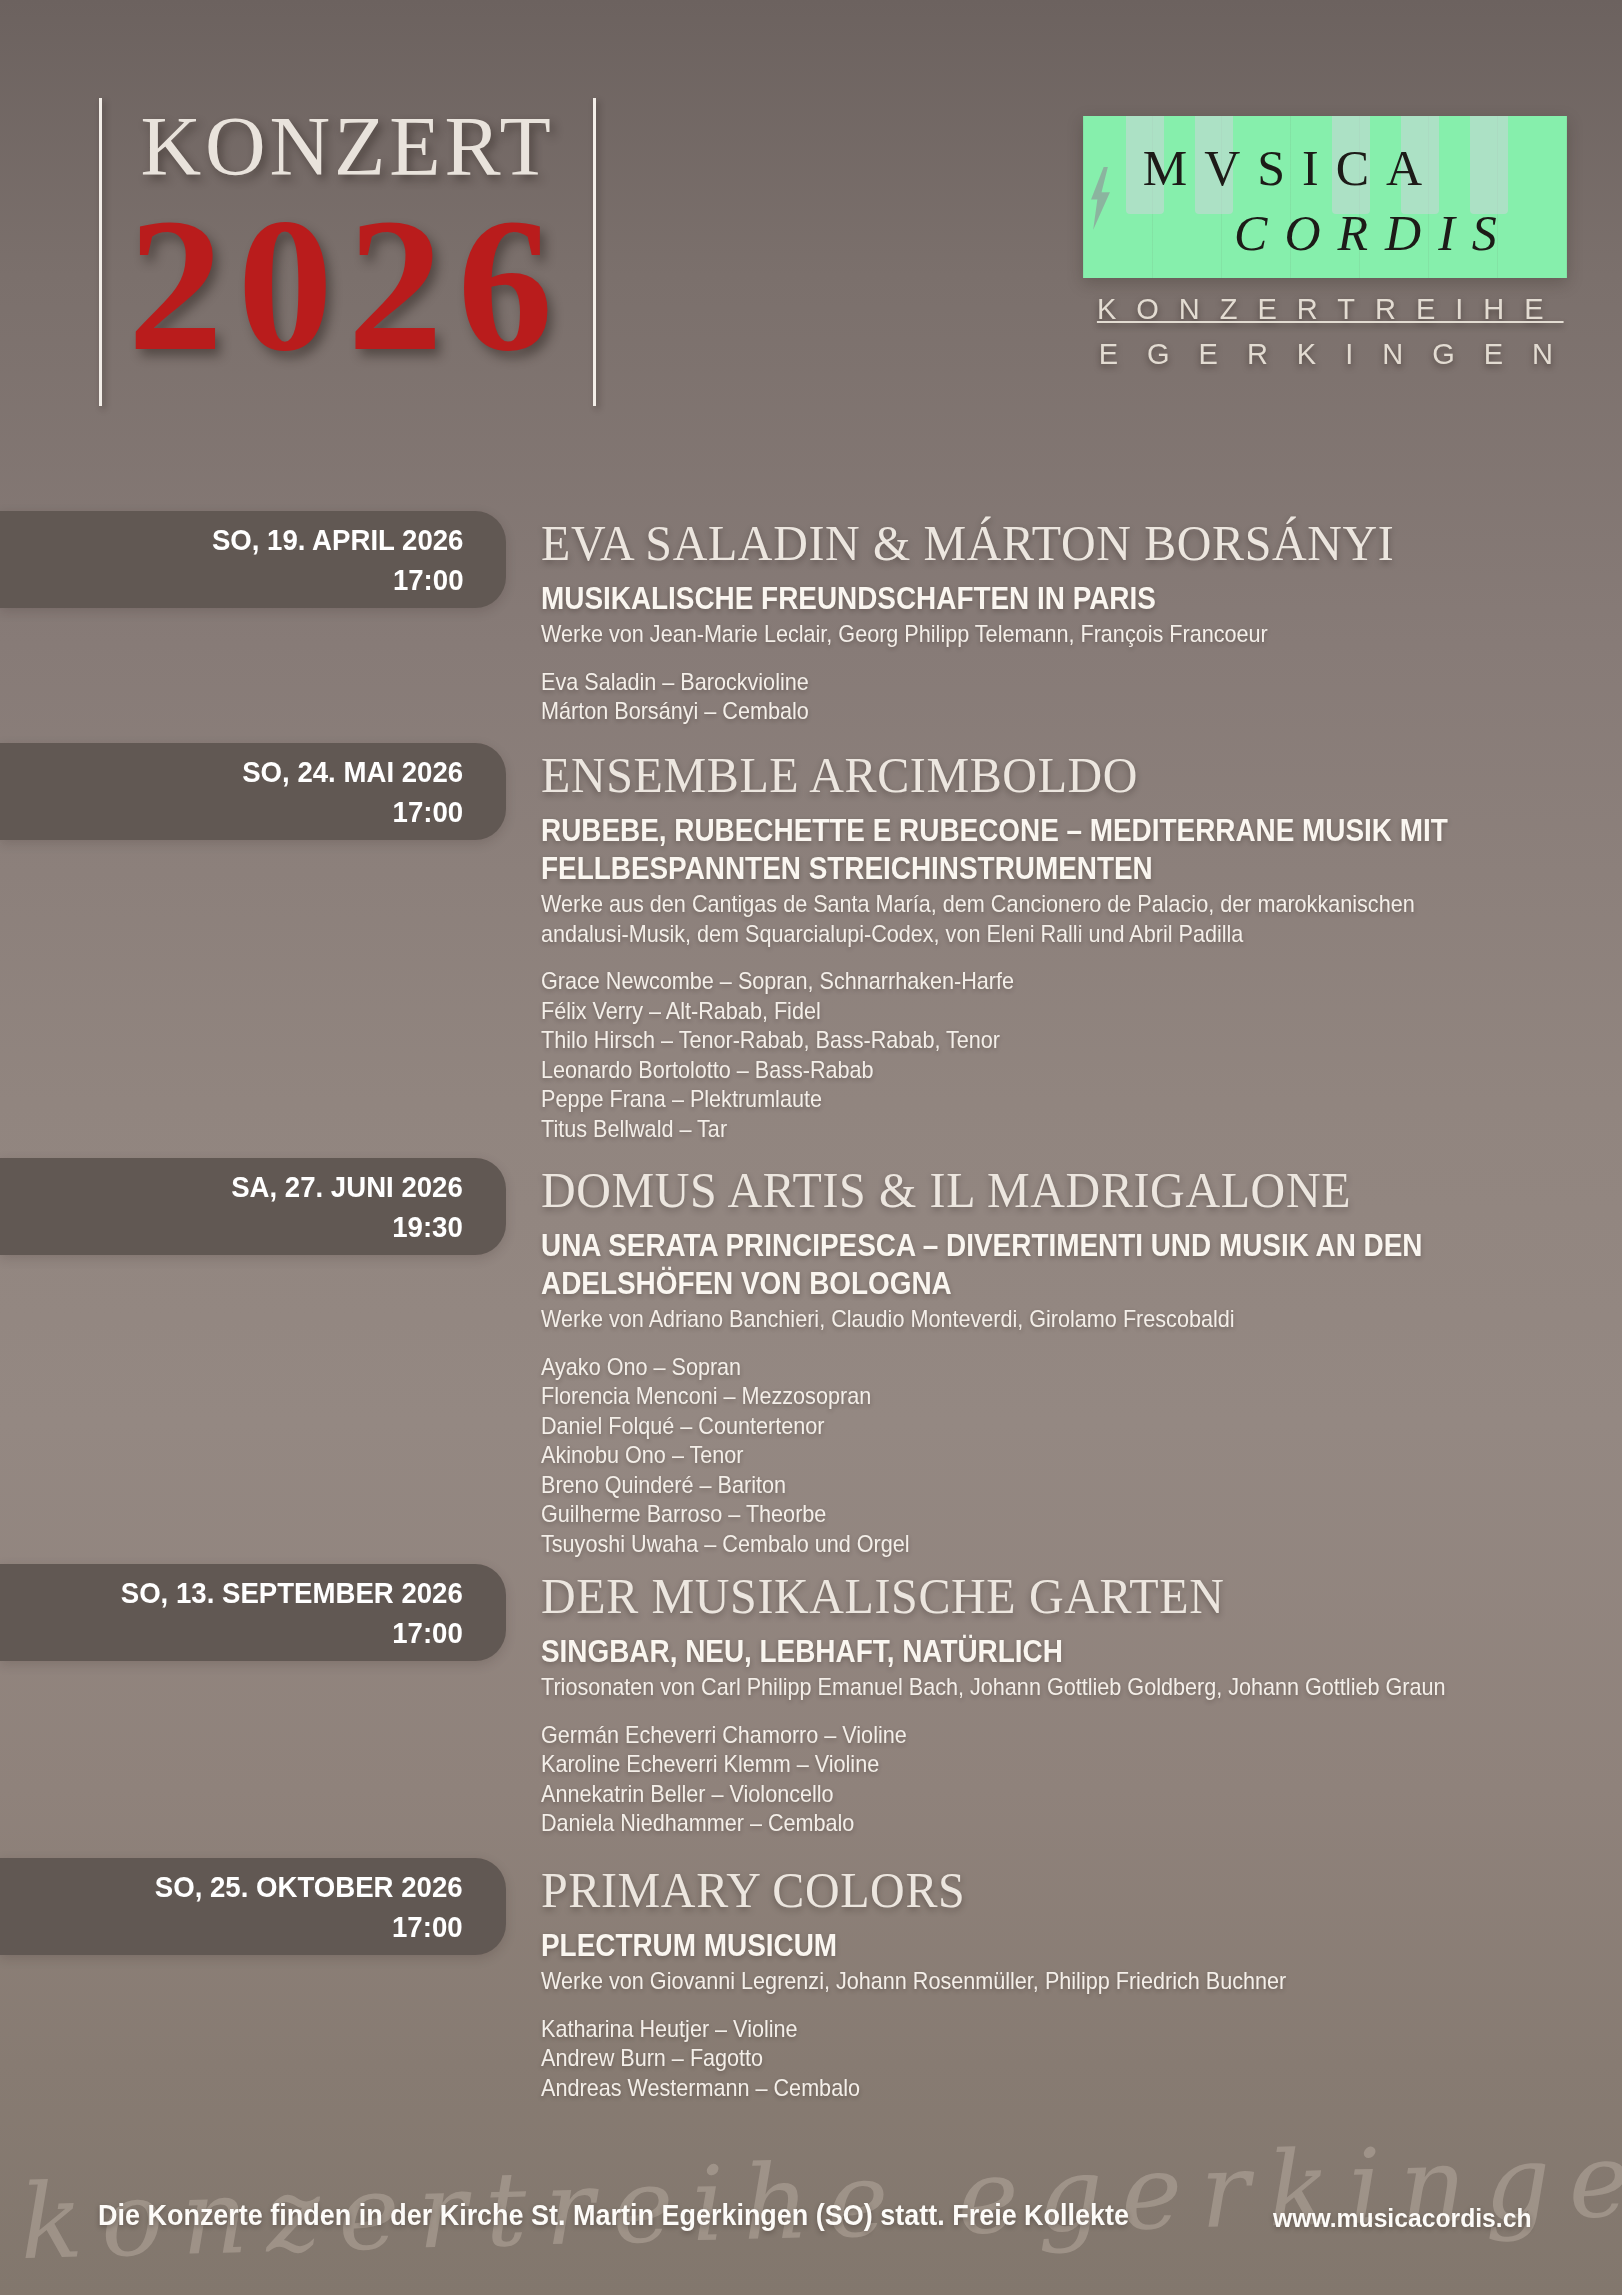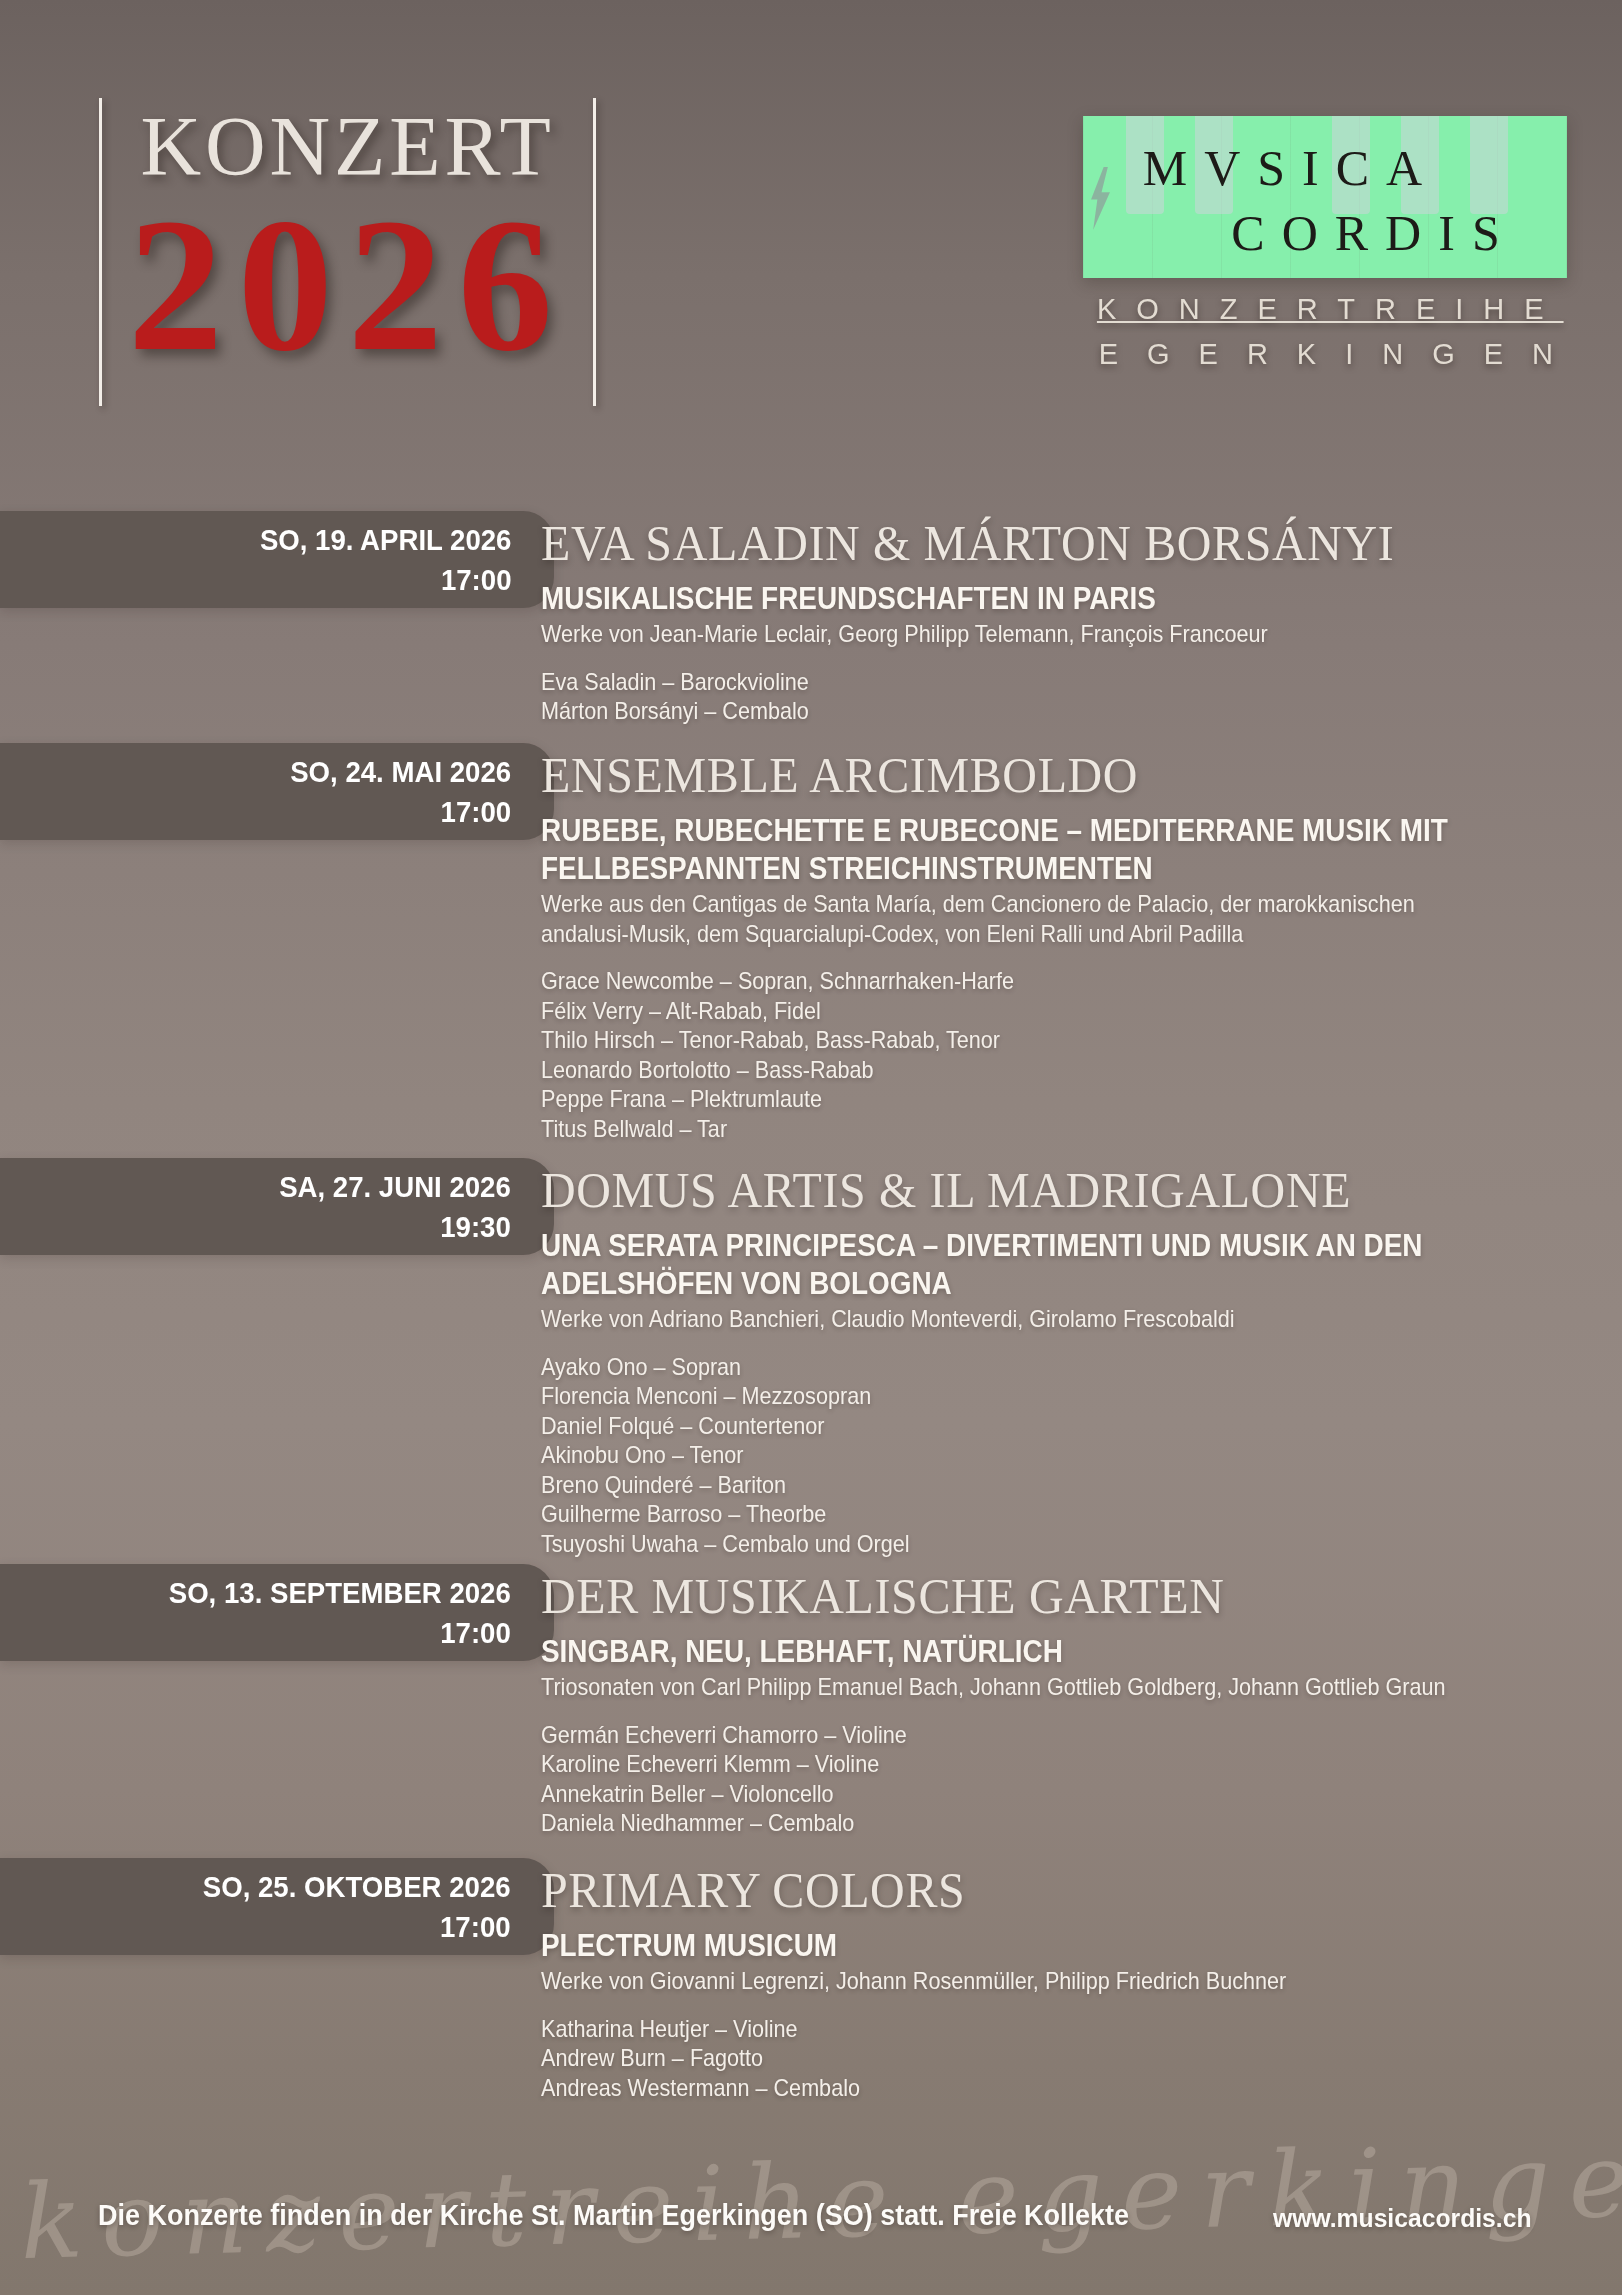--- a/index.html
+++ b/index.html
@@ -21,28 +21,28 @@
     line-height:.78;margin-top:22px;color:#b91c1c;text-shadow:5.2px 6.5px 10.5px rgba(35,26,22,.45);font-weight:bold;}
   
   .logo-box{position:absolute;left:1083px;top:116px;width:484px;height:162px;background:#86efac;
     box-shadow:0 5.2px 14.4px rgba(40,30,25,.25);overflow:hidden;}
   .logo-keys{position:absolute;inset:0;
     background:repeating-linear-gradient(90deg,rgba(95,85,75,.08) 0 1.3px,rgba(0,0,0,0) 1.3px 69px);}
   .ghost-key{position:absolute;top:0;width:38px;height:98px;background:#ccd5da;opacity:.55;border-radius:0 0 3.9px 3.9px;}
   .bolt{position:absolute;left:6.5px;top:51px;opacity:.65;}
   .logo-text{position:relative;z-index:2;font-family:"Liberation Serif",serif;color:#1d1b18;text-align:center;}
   .logo-text .l1{font-size:50px;letter-spacing:17px;padding-top:19.6px;padding-right:68px;line-height:65px;}
-  .logo-text .l2{font-size:50px;letter-spacing:17px;padding-left:98px;line-height:65px;}
+  .logo-text .l2{font-size:50px;letter-spacing:17px;padding-left:98px;line-height:65px;font-style:italic;}
   .series{position:absolute;left:1083px;top:293px;width:484px;text-align:center;color:#e3dcd2;
     text-shadow:0 3.3px 6.5px rgba(35,26,22,.5);}
   .series .s1{font-size:29px;letter-spacing:20px;padding-left:10.5px;text-decoration:underline;}
   .series .s2{font-size:29px;letter-spacing:29px;padding-left:15.7px;margin-top:11.8px;}
   
   .concert{position:absolute;left:0;width:1623px;}
-  .badge{position:absolute;left:0;top:0;width:554px;height:97px;background:#615853;
+  .badge{position:absolute;left:0;top:0;width:506px;height:97px;background:#615853;
     border-radius:0 31px 31px 0;box-shadow:0 3.9px 10.5px rgba(40,30,25,.15);
     display:flex;flex-direction:column;justify-content:center;align-items:flex-end;padding-right:43px;box-sizing:border-box;}
   .badge-inner{text-align:right;transform:scaleX(.92);transform-origin:right center;color:#ffffff;font-weight:bold;}
   .badge .date{font-size:30px;line-height:33px;}
   .badge .time{font-size:30px;line-height:33px;margin-top:7.9px;}
   .content{position:absolute;left:541px;top:3.9px;width:1047px;}
   .ctitle{font-family:"Liberation Serif",serif;font-weight:normal;font-size:51px;line-height:56px;margin:0;
     color:#ece6df;letter-spacing:0.7px;transform:scaleX(.94);transform-origin:left top;
     text-shadow:0 2.6px 6.5px rgba(35,26,22,.35);}
   .csub{margin-top:9.2px;font-weight:bold;font-size:31px;line-height:38px;color:#faf6f0;

